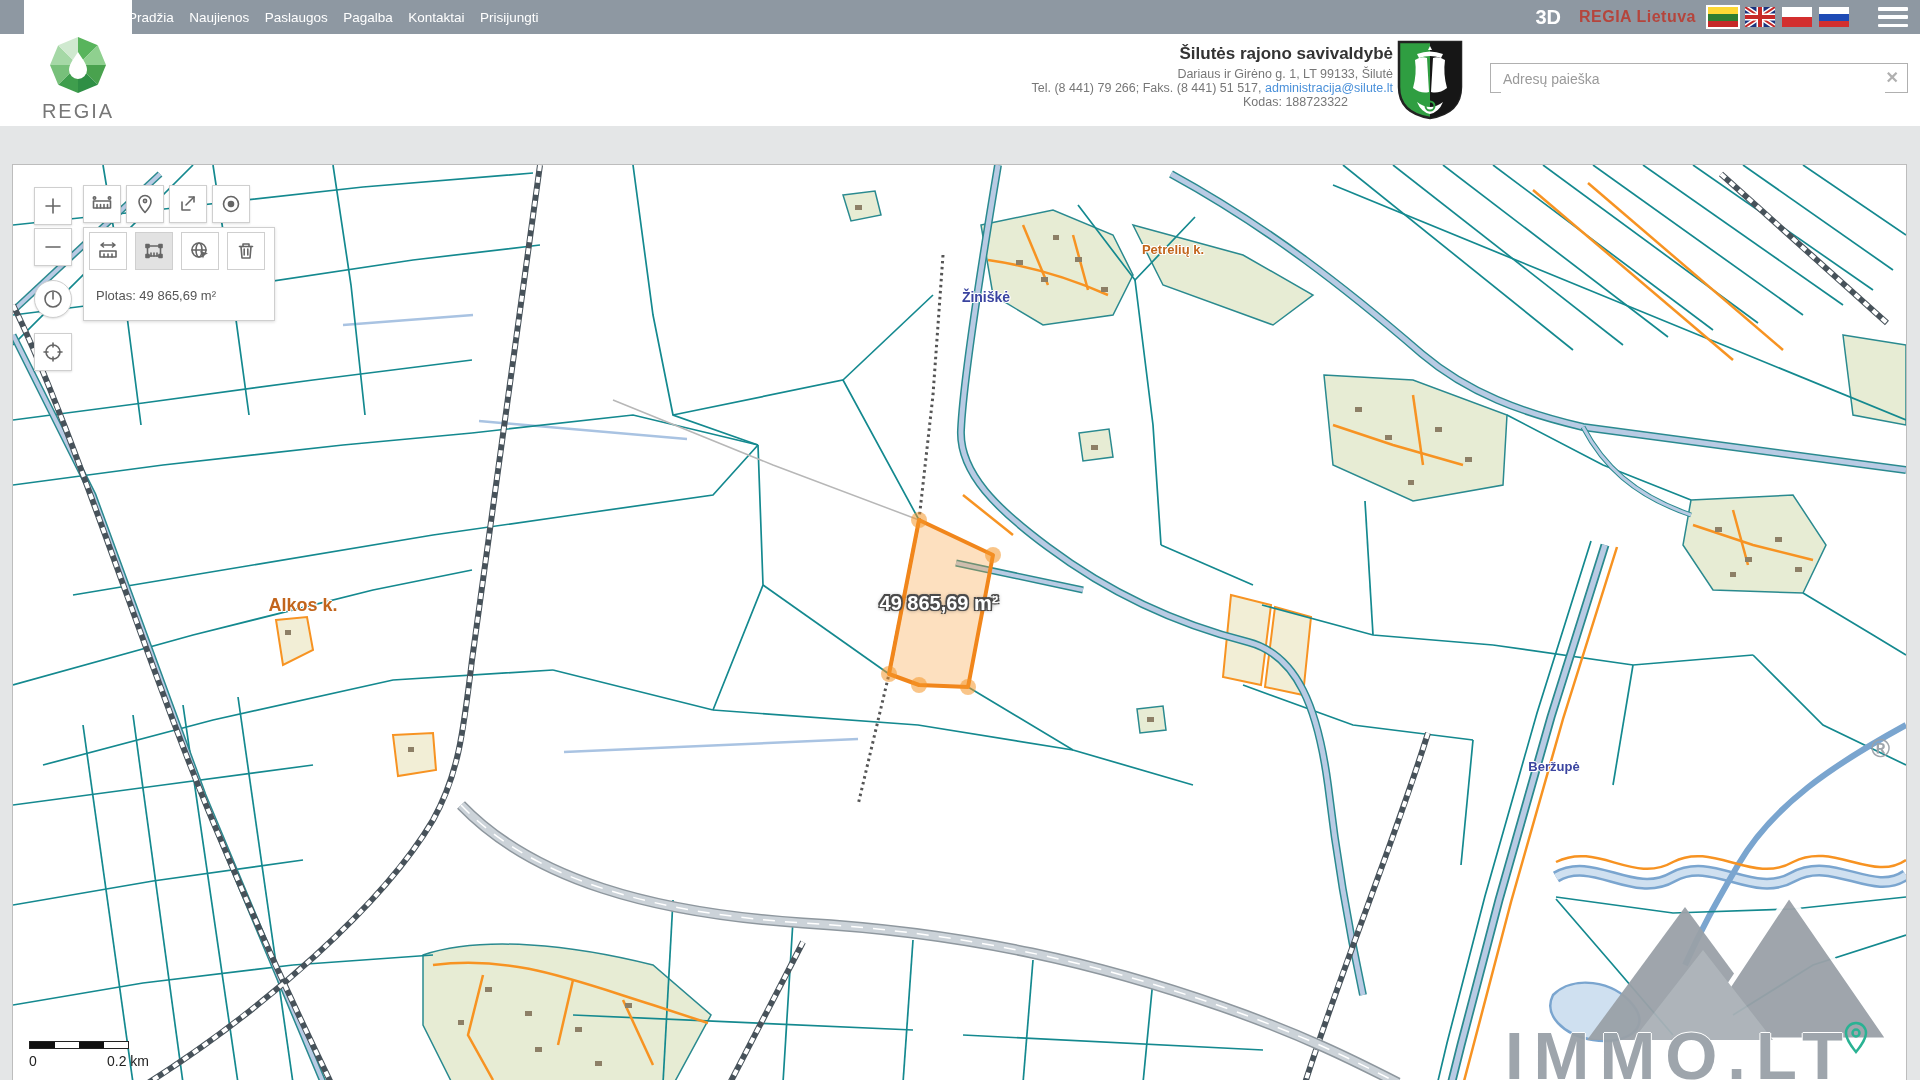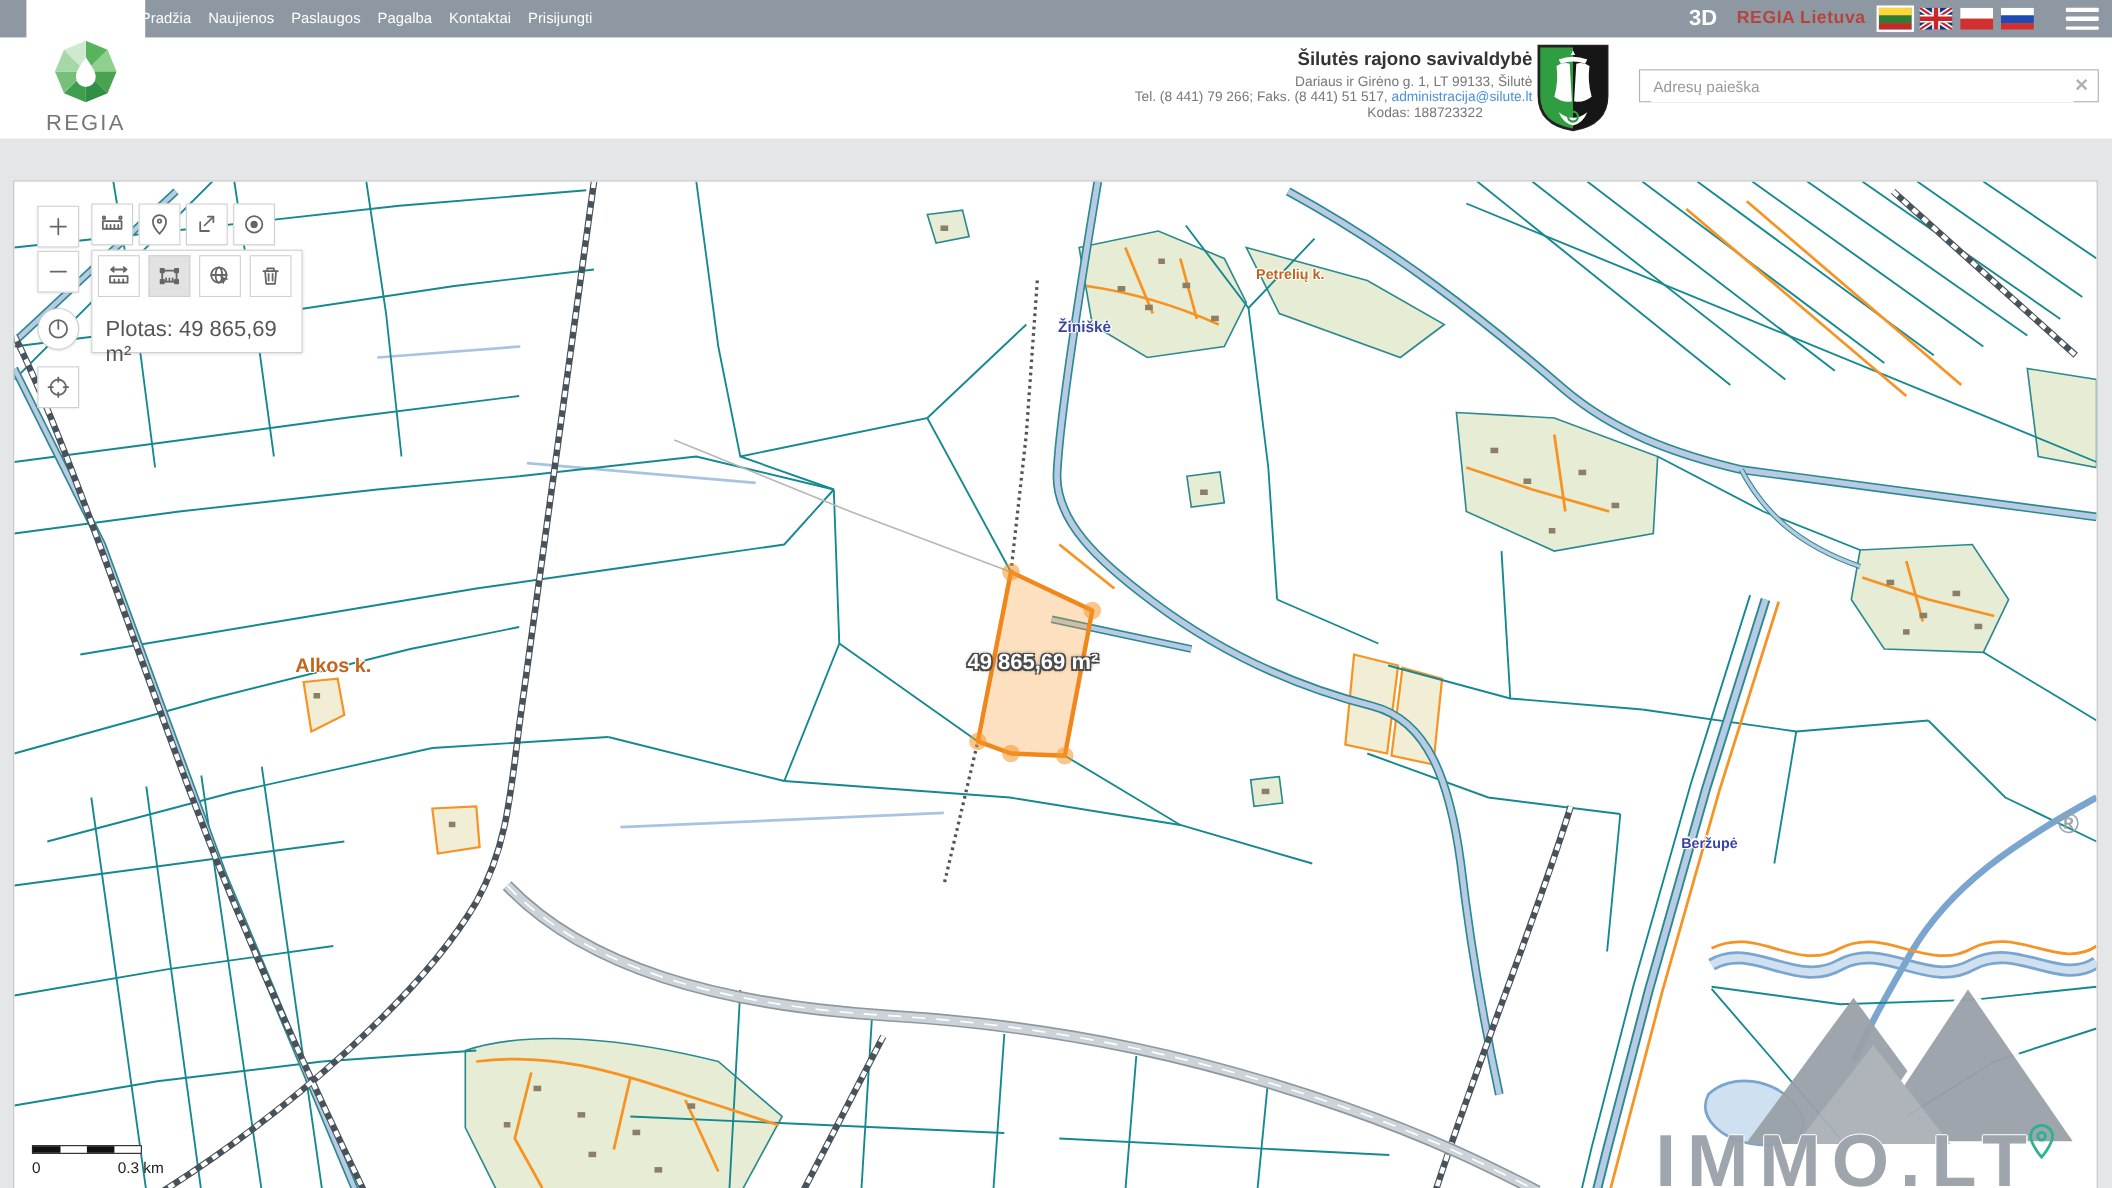--- a/index.html
+++ b/index.html
@@ -39,21 +39,21 @@
   .tbtn{position:absolute;width:38px;height:38px;background:#fff;border:1px solid #cfcfcf;box-sizing:border-box;display:flex;align-items:center;justify-content:center;cursor:pointer;z-index:4;box-shadow:0 1px 2px rgba(0,0,0,.12);}
   .tbtn.round{border-radius:50%;}
   .tbtn.active{background:#e2e2e2;}
   .zoomplus{left:21px;top:22px;}
   .zoomminus{left:21px;top:63px;}
   .clockbtn{left:21px;top:115px;}
   .locatebtn{left:21px;top:168px;}
   .row1 .tbtn{top:20px;}
   .measurepanel{position:absolute;left:70px;top:62px;width:192px;height:94px;background:#fff;border:1px solid #cfcfcf;box-sizing:border-box;z-index:3;box-shadow:0 1px 3px rgba(0,0,0,.15);}
   .measurepanel .tbtn{top:4px;box-shadow:none;}
-  .plotas{position:absolute;left:12px;top:60px;font-size:20px;color:#555;}
+  .plotas{position:absolute;left:12px;top:60px;font-size:13px;color:#555;}
   .scalebar{position:absolute;left:16px;top:876px;z-index:3;}
   .scalebar .bar{width:98px;height:6px;background:#fff;border:1px solid #222;display:flex;}
   .scalebar .bar i{flex:1;}
   .scalebar .bar i:nth-child(odd){background:#111;}
   .scalebar .labels{display:flex;justify-content:space-between;width:120px;margin-top:4px;font-size:14px;color:#222;}
   .watermark{position:absolute;left:1480px;top:560px;width:420px;height:370px;z-index:2;pointer-events:none;opacity:.95;}
   .wm-r{position:absolute;left:378px;top:8px;font-size:26px;font-weight:bold;color:#9aa1a8;}
   .wm-text{position:absolute;left:12px;top:292px;font-size:67px;font-weight:bold;color:#99a1a8;letter-spacing:10px;text-shadow:1px 0 0 #fff,-1px 0 0 #fff,0 1px 0 #fff,0 -1px 0 #fff;}
   .wm-pin{position:absolute;left:350px;top:296px;}
   .ic{stroke:#666;fill:none;stroke-width:1.6;stroke-linecap:round;stroke-linejoin:round;}
@@ -462,21 +462,21 @@
 
   <div class="scalebar">
     <div class="bar">
         <i></i>
         <i></i>
         <i></i>
         <i></i>
       </div>
     <div class="labels">
       <span>0</span>
-      <span>0.3 km</span>
+      <span>0.2 km</span>
     </div>
   </div>
 
   <div class="watermark">
     <svg width="420" height="370">
       <polygon points="94,315 192,182 290,315" fill="#9aa1a8"></polygon>
       <polygon points="200,315 296,170 396,315" fill="#9aa1a8" stroke="#ffffff" stroke-width="5"></polygon>
       <polygon points="140,315 210,225 280,315" fill="#aab1b7"></polygon>
     </svg>
     <span class="wm-r">®</span>

